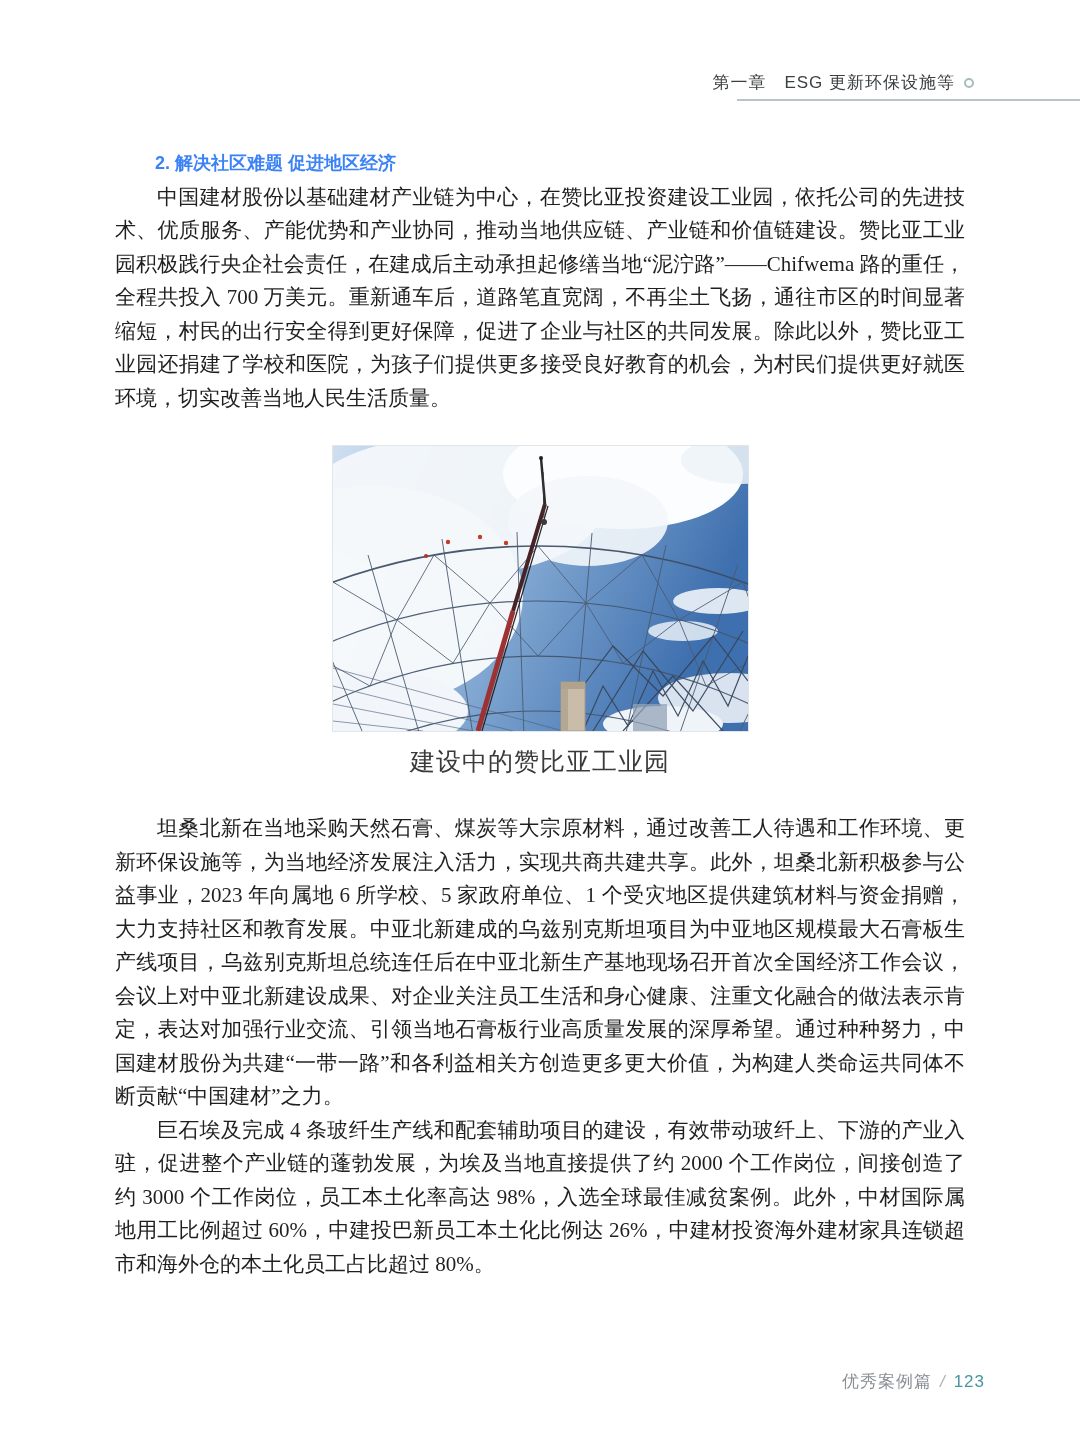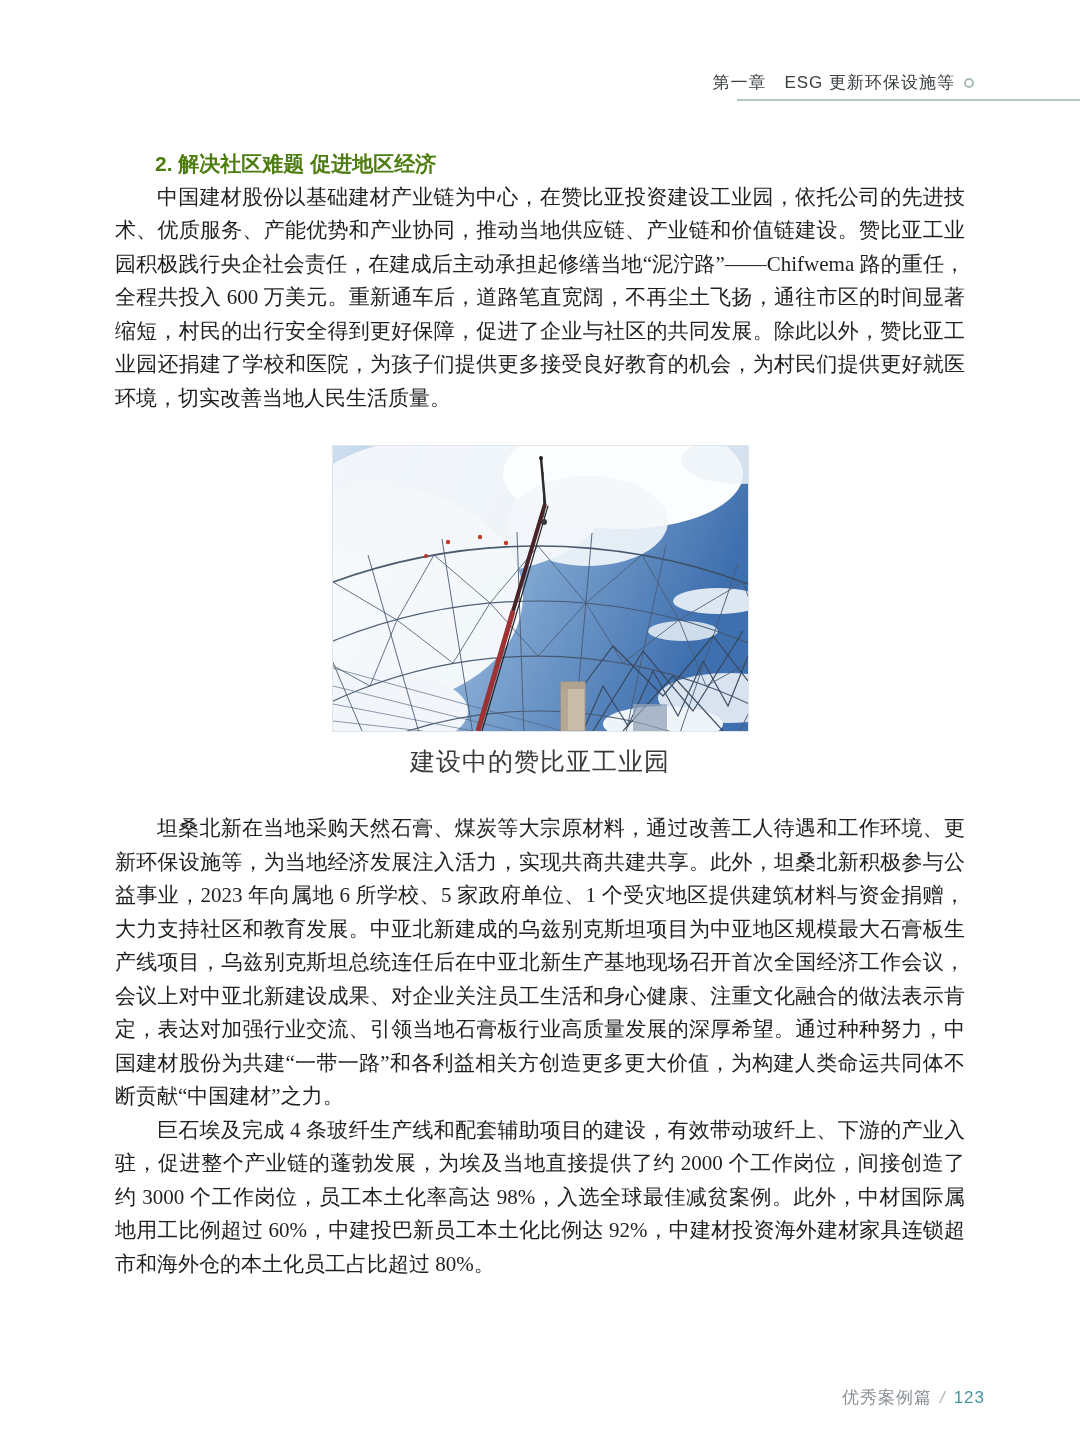--- a/index.html
+++ b/index.html
@@ -49,23 +49,23 @@
   .body-text {
     font-size: 21px;
     line-height: 33.5px;
     text-align: justify;
     text-indent: 2em;
     color: #1f1f1f;
   }
   .body-text.no-indent { text-indent: 0; }
   .section-heading {
     font-family: "Liberation Sans", "DejaVu Sans", sans-serif;
-    font-size: 21px;
+    font-size: 18px;
     font-weight: bold;
-    color: #4d7c0f;
+    color: #3b82f6;
     line-height: 33.5px;
     padding-left: 40px;
   }
 
   
   .figure { margin: 30px 0 34px 0; }
   .photo {
     width: 417px;
     height: 287px;
     margin: 0 auto;
@@ -79,21 +79,21 @@
     font-family: "Liberation Sans", "DejaVu Sans", sans-serif;
     font-size: 25px;
     color: #3a3a3a;
     letter-spacing: 1px;
   }
 
   
   .page-footer {
     position: absolute;
     right: 95px;
-    bottom: 44px;
+    bottom: 60px;
     font-family: "Liberation Sans", "DejaVu Sans", sans-serif;
     font-size: 17px;
     letter-spacing: 1px;
   }
   .footer-label { color: #8a9096; }
   .footer-sep { color: #aab1b6; margin: 0 8px; font-style: italic; }
   .footer-page { color: #4796a0; }
 </style>
 </head>
 <body>
@@ -107,21 +107,21 @@
       <span class="ring"></span>
     </div>
     <div class="header-rule"></div>
   </header>
 
   <main class="content">
 
 
     <h3 class="section-heading">2. 解决社区难题 促进地区经济</h3>
 
-    <p class="body-text">中国建材股份以基础建材产业链为中心，在赞比亚投资建设工业园，依托公司的先进技术、优质服务、产能优势和产业协同，推动当地供应链、产业链和价值链建设。赞比亚工业园积极践行央企社会责任，在建成后主动承担起修缮当地“泥泞路”——Chifwema 路的重任，全程共投入 600 万美元。重新通车后，道路笔直宽阔，不再尘土飞扬，通往市区的时间显著缩短，村民的出行安全得到更好保障，促进了企业与社区的共同发展。除此以外，赞比亚工业园还捐建了学校和医院，为孩子们提供更多接受良好教育的机会，为村民们提供更好就医环境，切实改善当地人民生活质量。</p>
+    <p class="body-text">中国建材股份以基础建材产业链为中心，在赞比亚投资建设工业园，依托公司的先进技术、优质服务、产能优势和产业协同，推动当地供应链、产业链和价值链建设。赞比亚工业园积极践行央企社会责任，在建成后主动承担起修缮当地“泥泞路”——Chifwema 路的重任，全程共投入 700 万美元。重新通车后，道路笔直宽阔，不再尘土飞扬，通往市区的时间显著缩短，村民的出行安全得到更好保障，促进了企业与社区的共同发展。除此以外，赞比亚工业园还捐建了学校和医院，为孩子们提供更多接受良好教育的机会，为村民们提供更好就医环境，切实改善当地人民生活质量。</p>
 
     <figure class="figure">
       <div class="photo">
 
         <svg viewBox="0 0 415 285" xmlns="http://www.w3.org/2000/svg">
           <defs>
             <linearGradient id="sky" x1="0" y1="0" x2="1" y2="0.3">
               <stop offset="0" stop-color="#cfdff0"></stop>
               <stop offset="0.45" stop-color="#8fb3d9"></stop>
               <stop offset="1" stop-color="#3e6fae"></stop>
@@ -197,21 +197,21 @@
           <circle cx="147" cy="91" r="2.2" fill="#c23b2b"></circle>
           <circle cx="173" cy="97" r="2.2" fill="#c23b2b"></circle>
           <circle cx="93" cy="110" r="2" fill="#b03428"></circle>
         </svg>
       </div>
       <figcaption class="caption">建设中的赞比亚工业园</figcaption>
     </figure>
 
     <p class="body-text">坦桑北新在当地采购天然石膏、煤炭等大宗原材料，通过改善工人待遇和工作环境、更新环保设施等，为当地经济发展注入活力，实现共商共建共享。此外，坦桑北新积极参与公益事业，2023 年向属地 6 所学校、5 家政府单位、1 个受灾地区提供建筑材料与资金捐赠，大力支持社区和教育发展。中亚北新建成的乌兹别克斯坦项目为中亚地区规模最大石膏板生产线项目，乌兹别克斯坦总统连任后在中亚北新生产基地现场召开首次全国经济工作会议，会议上对中亚北新建设成果、对企业关注员工生活和身心健康、注重文化融合的做法表示肯定，表达对加强行业交流、引领当地石膏板行业高质量发展的深厚希望。通过种种努力，中国建材股份为共建“一带一路”和各利益相关方创造更多更大价值，为构建人类命运共同体不断贡献“中国建材”之力。</p>
 
-    <p class="body-text">巨石埃及完成 4 条玻纤生产线和配套辅助项目的建设，有效带动玻纤上、下游的产业入驻，促进整个产业链的蓬勃发展，为埃及当地直接提供了约 2000 个工作岗位，间接创造了约 3000 个工作岗位，员工本土化率高达 98%，入选全球最佳减贫案例。此外，中材国际属地用工比例超过 60%，中建投巴新员工本土化比例达 92%，中建材投资海外建材家具连锁超市和海外仓的本土化员工占比超过 80%。</p>
+    <p class="body-text">巨石埃及完成 4 条玻纤生产线和配套辅助项目的建设，有效带动玻纤上、下游的产业入驻，促进整个产业链的蓬勃发展，为埃及当地直接提供了约 2000 个工作岗位，间接创造了约 3000 个工作岗位，员工本土化率高达 98%，入选全球最佳减贫案例。此外，中材国际属地用工比例超过 60%，中建投巴新员工本土化比例达 26%，中建材投资海外建材家具连锁超市和海外仓的本土化员工占比超过 80%。</p>
 
   </main>
 
   <footer class="page-footer">
     <span class="footer-label">优秀案例篇</span><span class="footer-sep">/</span><span class="footer-page">123</span>
   </footer>
 
 </div>
 
 </body></html>

